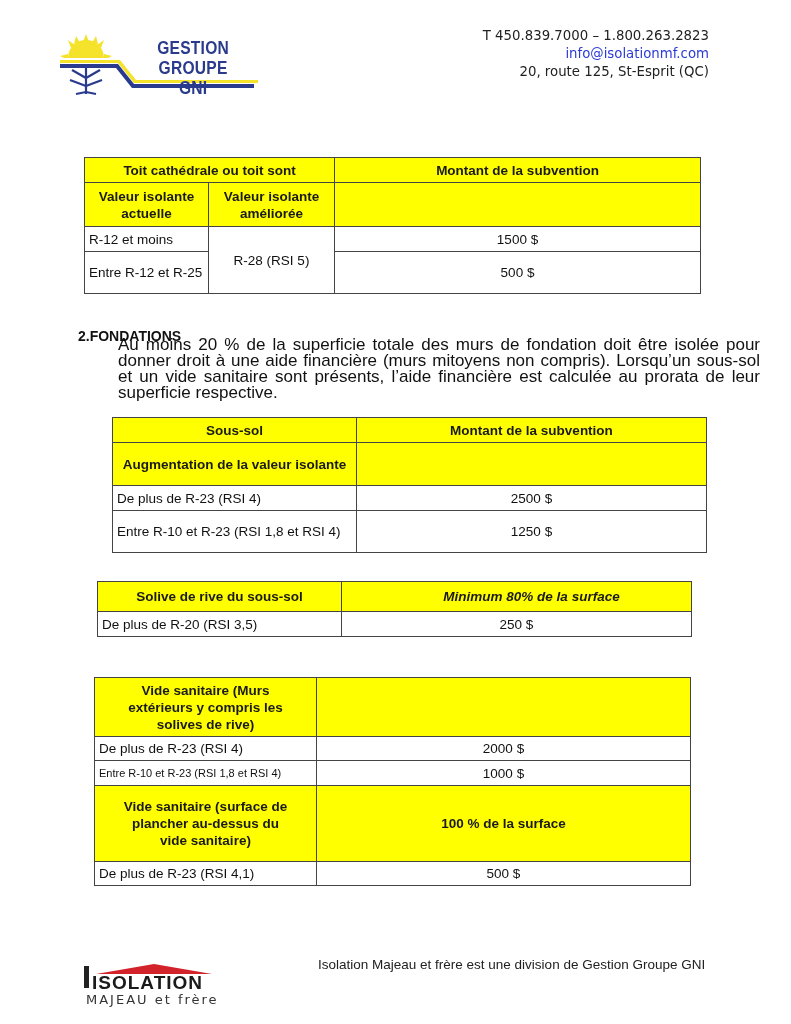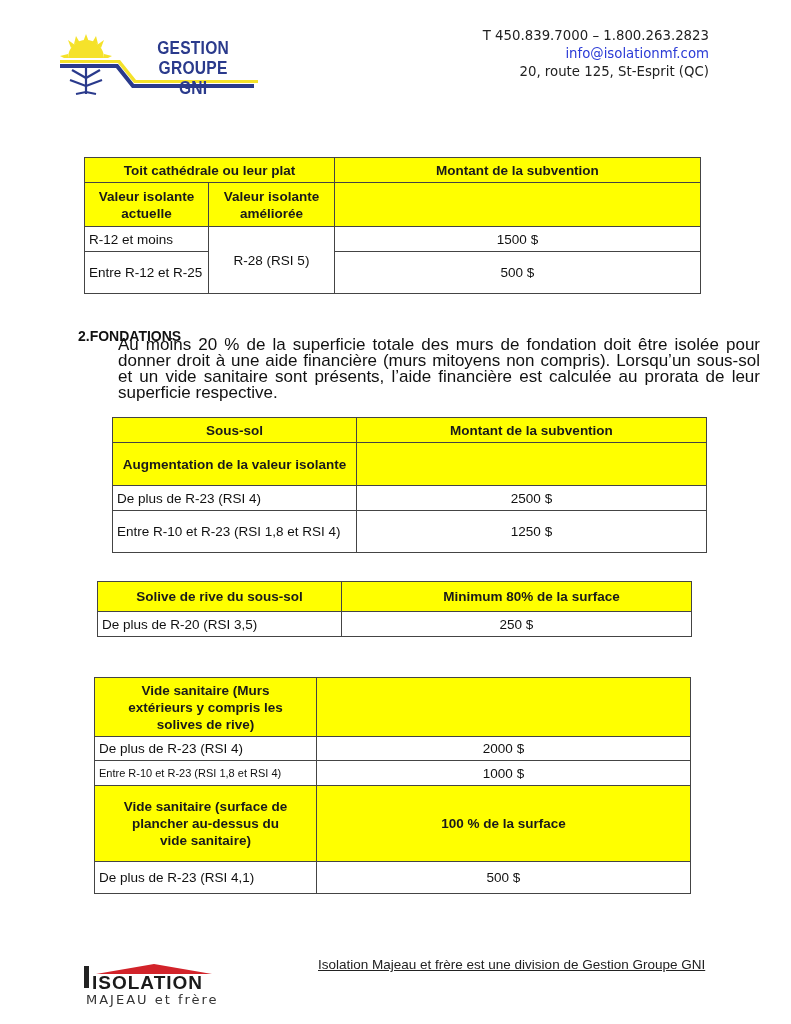--- a/index.html
+++ b/index.html
@@ -21,21 +21,21 @@
   td { border: 1.5px solid #444; font-size: 13.5px; line-height: 17px; padding: 2px 4px; vertical-align: middle; }
   td.h { background: #ffff00; font-weight: bold; text-align: center; color: #1a1a1a; }
   td.c { text-align: center; }
   td.l { text-align: left; }
   .small { font-size: 11px; }
 
   .section-title { left: 78px; top: 328px; font-weight: bold; font-size: 14px; }
   .paragraph { left: 74px; top: 337px; width: 642px; font-size: 17px; line-height: 16px; text-align: justify; margin-left: 44px; }
 
   .footer-logo { left: 84px; top: 960px; width: 140px; height: 48px; }
-  .footer-text { left: 318px; top: 957px; font-size: 13.5px; color: #222; text-decoration: underline; }
+  .footer-text { left: 318px; top: 957px; font-size: 13.5px; color: #222; }
 </style>
 </head>
 <body>
 
 <div class="abs logo-gni">
   <svg width="200" height="66" viewBox="0 0 200 66">
     <g fill="#f5e22a">
       <circle cx="28" cy="24" r="18"></circle>
       <polygon points="28,0 31,8 25,8"></polygon>
         <polygon points="10,6 17,11 13,14"></polygon>
@@ -71,21 +71,21 @@
 </div>
 
 <table style="left:84px; top:157px; width:616px;">
   <colgroup>
       <col style="width:124px">
       <col style="width:126px">
       <col style="width:366px">
     </colgroup>
   <tbody>
       <tr style="height:25px">
-    <td class="h" colspan="2">Toit cathédrale ou leur plat</td>
+    <td class="h" colspan="2">Toit cathédrale ou toit sont</td>
     <td class="h">Montant de la subvention</td>
   </tr>
   <tr style="height:44px">
     <td class="h">Valeur isolante actuelle</td>
     <td class="h">Valeur isolante améliorée</td>
     <td class="h"></td>
   </tr>
   <tr style="height:25px">
     <td class="l">R-12 et moins</td>
     <td class="c" rowspan="2">R-28 (RSI 5)</td>
@@ -127,21 +127,21 @@
   </table>
 
 <table style="left:97px; top:581px; width:594px;">
   <colgroup>
       <col style="width:244px">
       <col style="width:350px">
     </colgroup>
   <tbody>
       <tr style="height:30px">
     <td class="h">Solive de rive du sous-sol</td>
-    <td class="h" style="padding:2px 40px 2px 70px;">Minimum 80% de la surface</td>
+    <td class="h" style="padding:2px 40px 2px 70px;font-style:italic;">Minimum 80% de la surface</td>
   </tr>
   <tr style="height:25px">
     <td class="l">De plus de R-20 (RSI 3,5)</td>
     <td class="c">250 $</td>
   </tr>
 </tbody>
   </table>
 
 <table style="left:94px; top:677px; width:596px;">
   <colgroup>
@@ -158,21 +158,21 @@
     <td class="c">2000 $</td>
   </tr>
   <tr style="height:25px">
     <td class="l small">Entre R-10 et R-23 (RSI 1,8 et RSI 4)</td>
     <td class="c">1000 $</td>
   </tr>
   <tr style="height:76px">
     <td class="h" style="padding:2px 24px;">Vide sanitaire (surface de plancher au-dessus du vide sanitaire)</td>
     <td class="h">100 % de la surface</td>
   </tr>
-  <tr style="height:32px">
+  <tr style="height:24px">
     <td class="l">De plus de R-23 (RSI 4,1)</td>
     <td class="c">500 $</td>
   </tr>
 </tbody>
   </table>
 
 <div class="abs footer-logo">
   <svg width="140" height="48" viewBox="0 0 140 48">
     <polygon points="12,14 70,4 128,14" fill="#d2232a"></polygon>
     <rect x="0" y="6" width="5" height="22" fill="#222"></rect>

